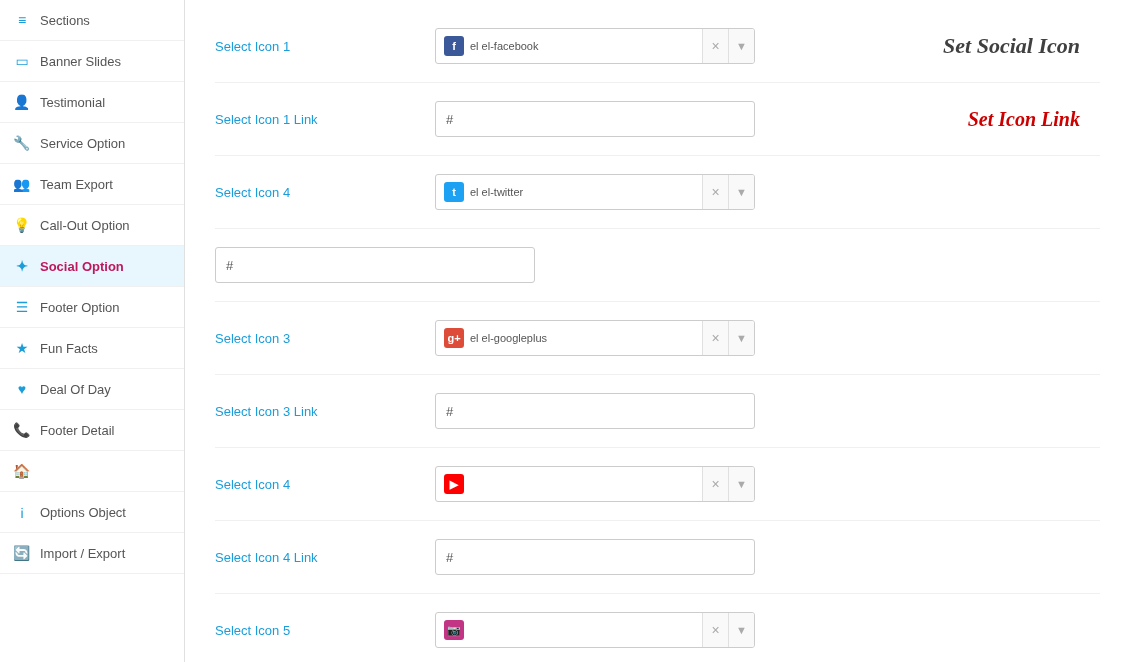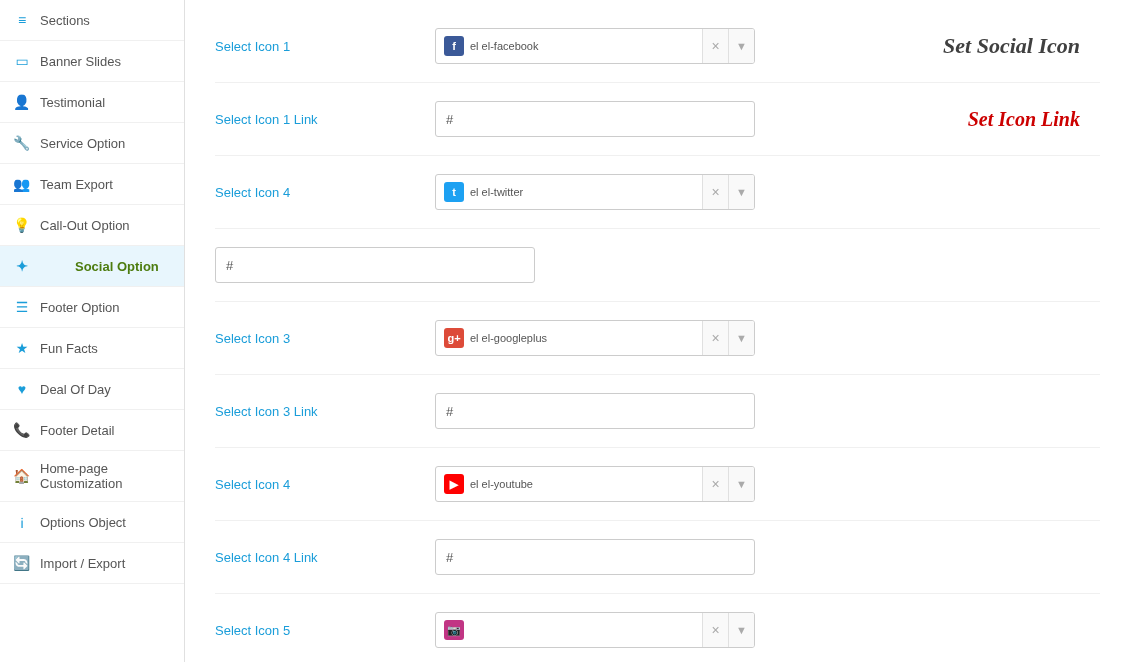--- a/index.html
+++ b/index.html
@@ -32,21 +32,21 @@
       height: 20px;
       margin-right: 8px;
       display: flex;
       align-items: center;
       justify-content: center;
       color: #1a9dd9;
       font-size: 14px;
       flex-shrink: 0;
     }
     .sidebar-item .label { color: inherit; }
-    .sidebar-item.active .label { color: #4d7c0f; margin-left: 35px; }
+    .sidebar-item.active .label { color: #be185d; }
 
     
     .main-content {
       flex: 1;
       overflow-y: auto;
       background: #fff;
       padding: 0;
     }
 
     .form-area {
@@ -216,21 +216,20 @@
   <div class="sidebar-item">
     <span class="icon">♥</span>
     <span class="label">Deal Of Day</span>
   </div>
   <div class="sidebar-item">
     <span class="icon">📞</span>
     <span class="label">Footer Detail</span>
   </div>
   <div class="sidebar-item">
     <span class="icon">🏠</span>
-    <span class="label">Home-page Customization</span>
   </div>
   <div class="sidebar-item">
     <span class="icon">ℹ</span>
     <span class="label">Options Object</span>
   </div>
   <div class="sidebar-item">
     <span class="icon">🔄</span>
     <span class="label">Import / Export</span>
   </div>
 </nav>
@@ -305,21 +304,20 @@
         <input class="text-input" type="text" value="#" style="">
       </div>
     </div>
 
     <div class="form-row">
       <div class="form-label">Select Icon 4</div>
       <div class="form-control-area">
         <div class="select-dropdown">
           <div class="select-inner">
             <div class="select-icon-badge yt-bg">▶</div>
-            <span class="select-text">el el-youtube</span>
           </div>
           <div class="select-clear">×</div>
           <div class="select-arrow">▼</div>
         </div>
       </div>
     </div>
 
     <div class="form-row">
       <div class="form-label">Select Icon 4 Link</div>
       <div class="form-control-area">

